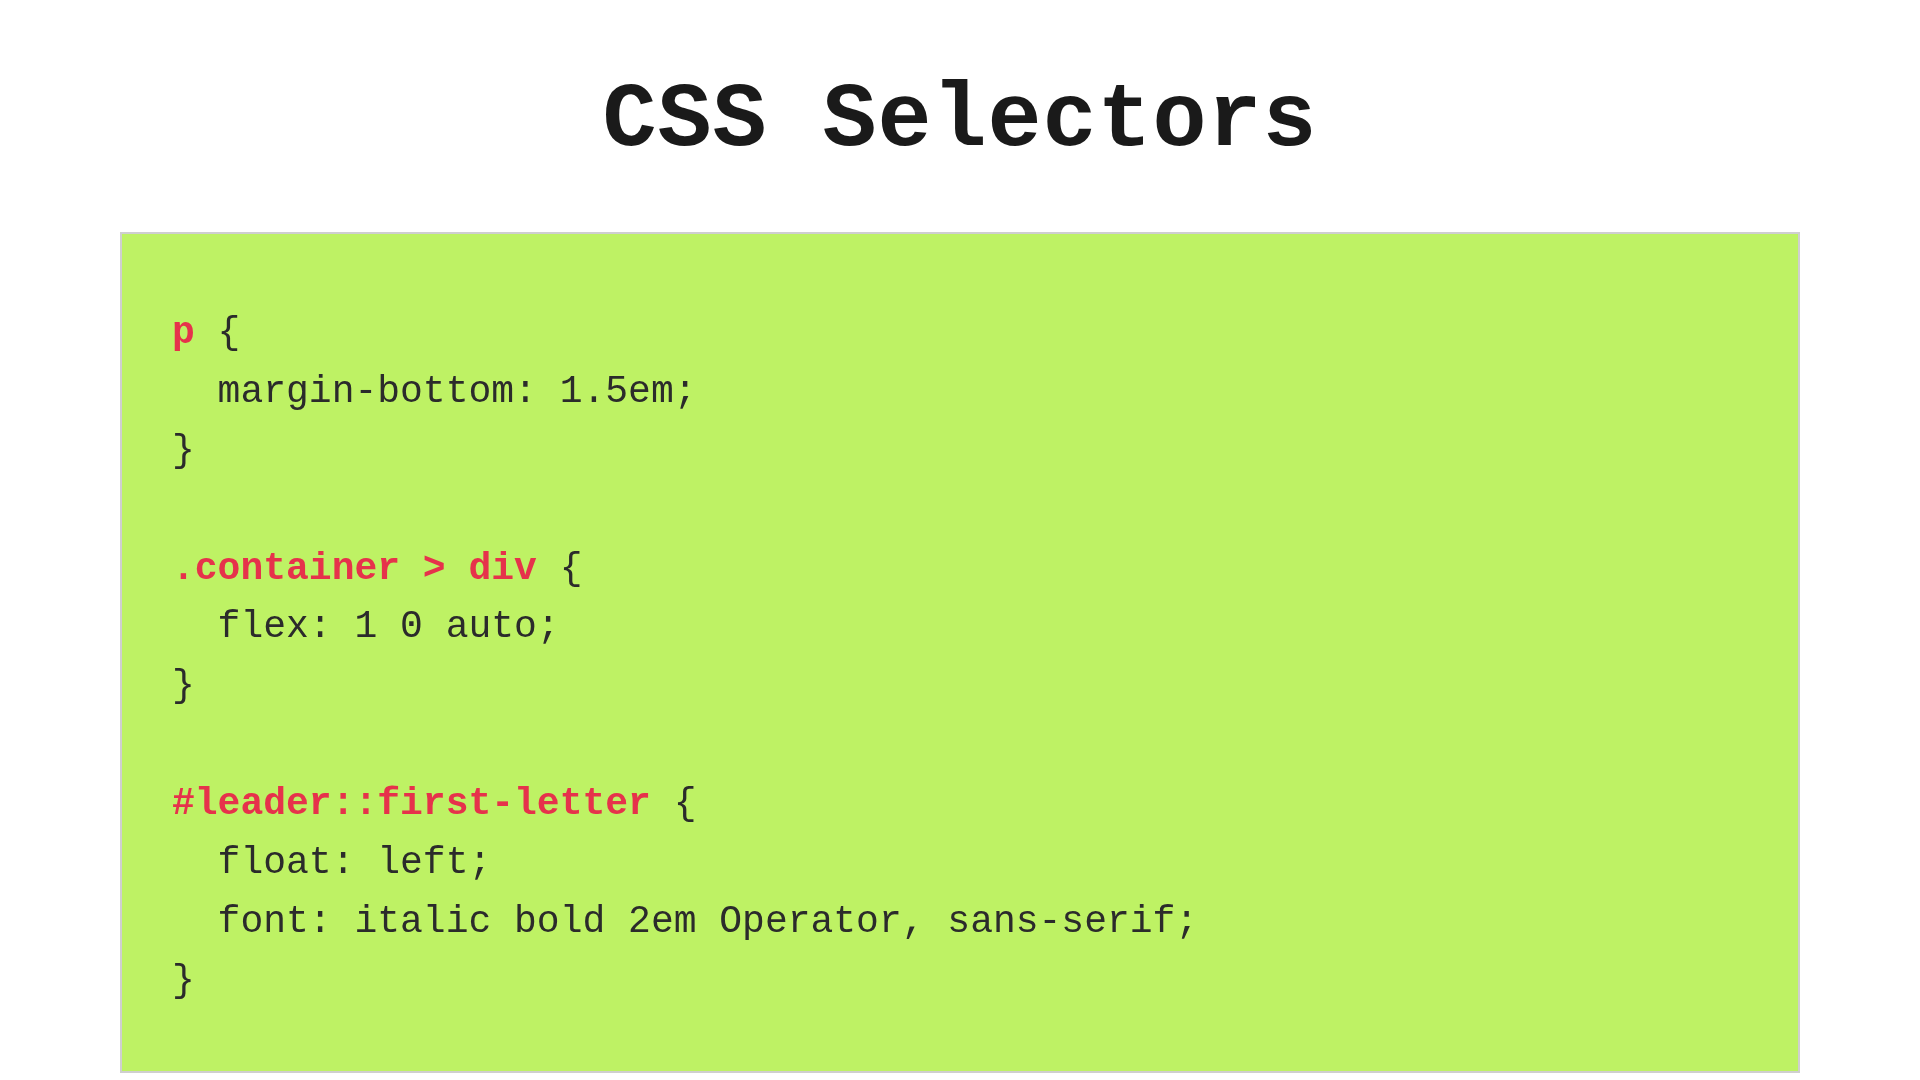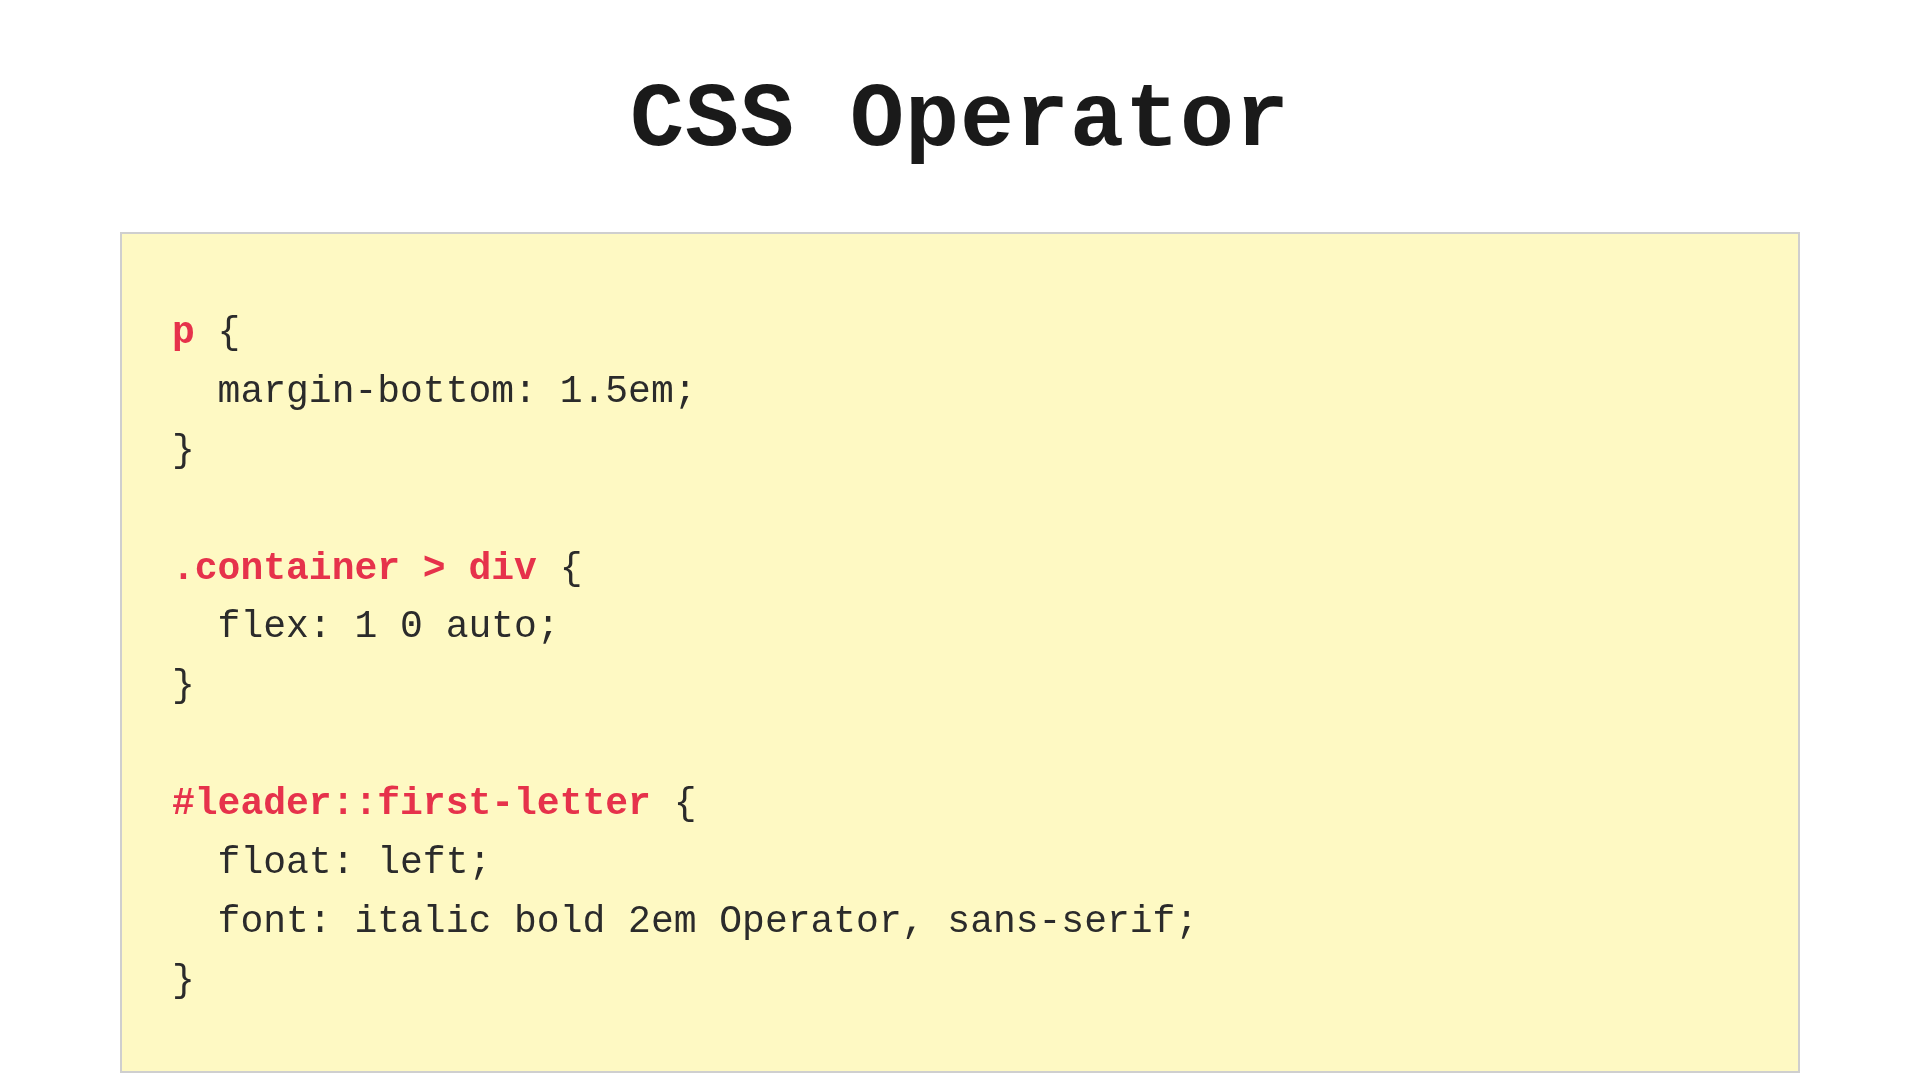--- a/index.html
+++ b/index.html
@@ -22,21 +22,21 @@
   }
   .title {
     text-align: center;
     font-size: 90px;
     font-weight: 700;
     letter-spacing: 1px;
     margin-bottom: 60px;
     font-family: "Consolas", "Menlo", "Monaco", "Courier New", monospace;
   }
   .code-block {
-    background: #fef9c3;
+    background: #bef264;
     border: 2px solid #cfcfcf;
     padding: 70px 50px 60px 50px;
     font-family: "Consolas", "Menlo", "Monaco", "Courier New", monospace;
     font-size: 38px;
     line-height: 1.55;
     white-space: pre;
     color: #2b2b2b;
   }
   .sel {
     color: #e6324b;
@@ -46,21 +46,21 @@
     color: #2b2b2b;
   }
   .decl {
     color: #2b2b2b;
   }
 </style>
 </head>
 <body>
 
 <div class="slide">
-  <h1 class="title">CSS Operator</h1>
+  <h1 class="title">CSS Selectors</h1>
 
   <div class="code-block"><span class="sel">p</span><span class="brace"> {</span>
 <span class="decl">  margin-bottom: 1.5em;</span>
 <span class="brace">}</span>
 
 <span class="sel">.container &gt; div</span><span class="brace"> {</span>
 <span class="decl">  flex: 1 0 auto;</span>
 <span class="brace">}</span>
 
 <span class="sel">#leader::first-letter</span><span class="brace"> {</span>

